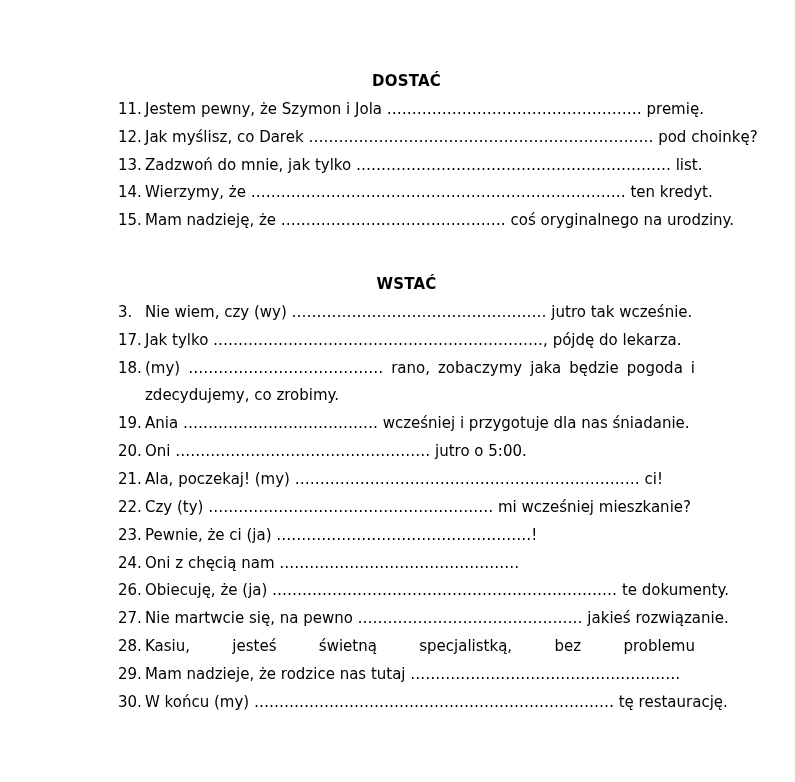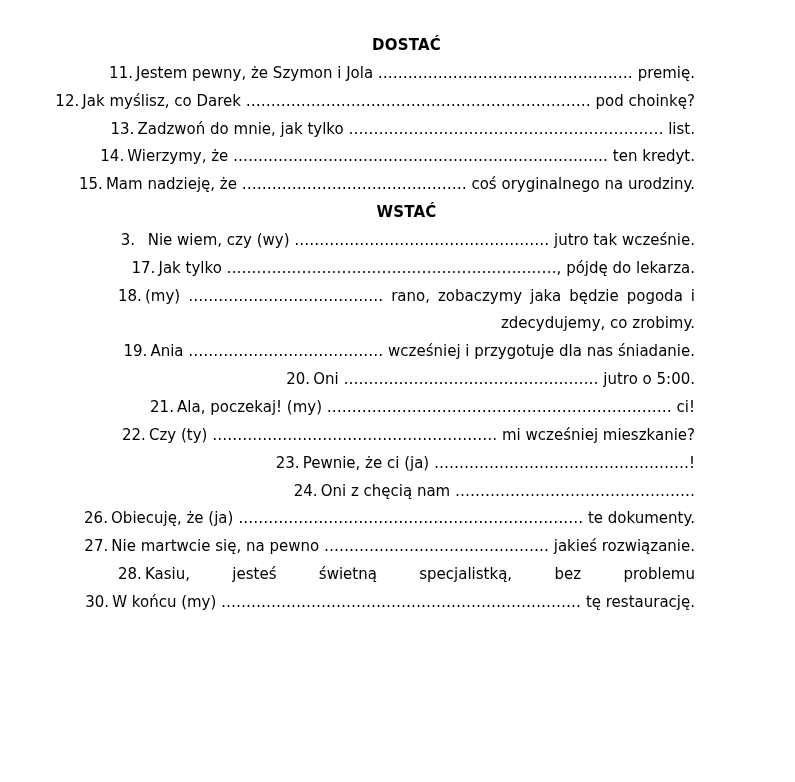--- a/index.html
+++ b/index.html
@@ -16,25 +16,25 @@
   }
   .content {
     padding: 32px 100px 0 118px;
   }
   .heading {
     height: 27.85px;
     line-height: 27.85px;
     text-align: center;
     font-weight: 700;
     letter-spacing: 0.2px;
+    margin-top: 36px;
   }
   .row {
     display: flex;
     height: 27.85px;
-    justify-content: flex-end;
   }
   .num {
     width: 27px;
     flex: 0 0 27px;
     line-height: 27.85px;
   }
   .text {
     line-height: 27.85px;
     white-space: nowrap;
   }
@@ -120,17 +120,21 @@
       </div>
       <div class="row">
         <span class="num">27.</span>
         <span class="text">Nie martwcie się, na pewno ……………………………………… jakieś rozwiązanie.</span>
       </div>
       <div class="row justify">
         <span class="num">28.</span>
         <span class="text">Kasiu, jesteś świetną specjalistką, bez problemu …………………………………</span>
       </div>
       <div class="row">
+        <span class="num">29.</span>
+        <span class="text">Mam nadzieje, że rodzice nas tutaj ………………………………………………</span>
+      </div>
+      <div class="row">
         <span class="num">30.</span>
         <span class="text">W końcu (my) ……………………………………………………………… tę restaurację.</span>
       </div>
     </div>
 </div>
 
 </body></html>

